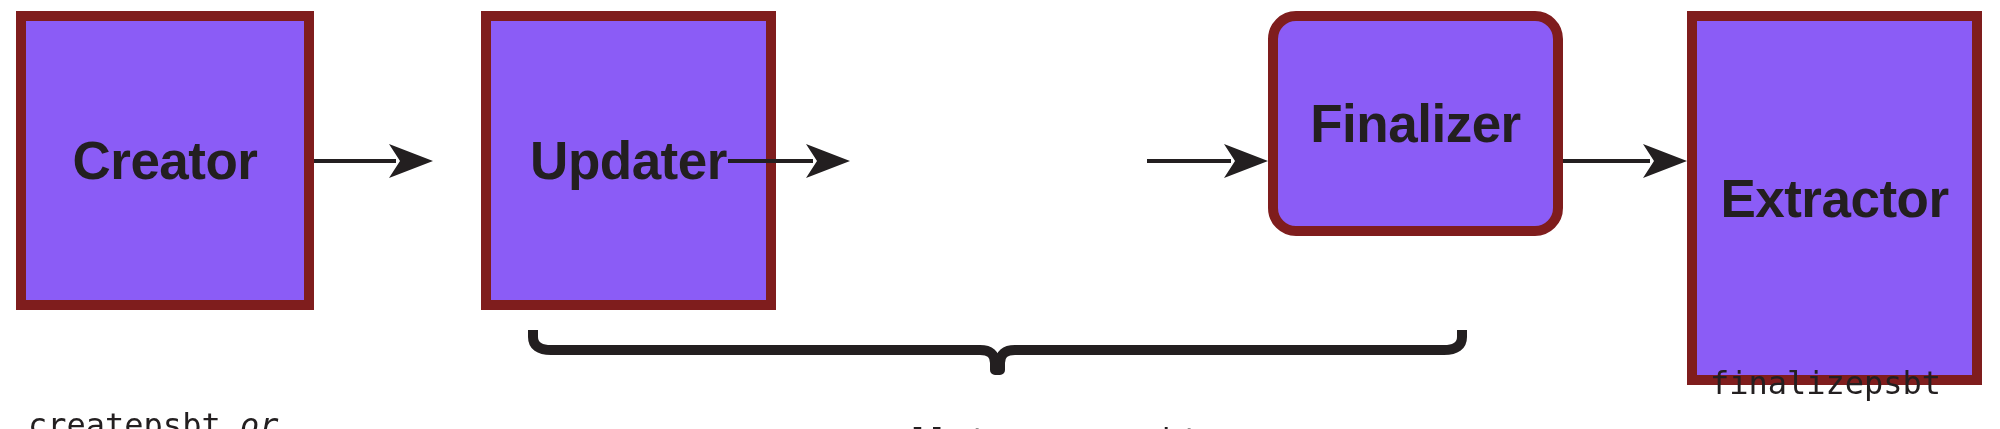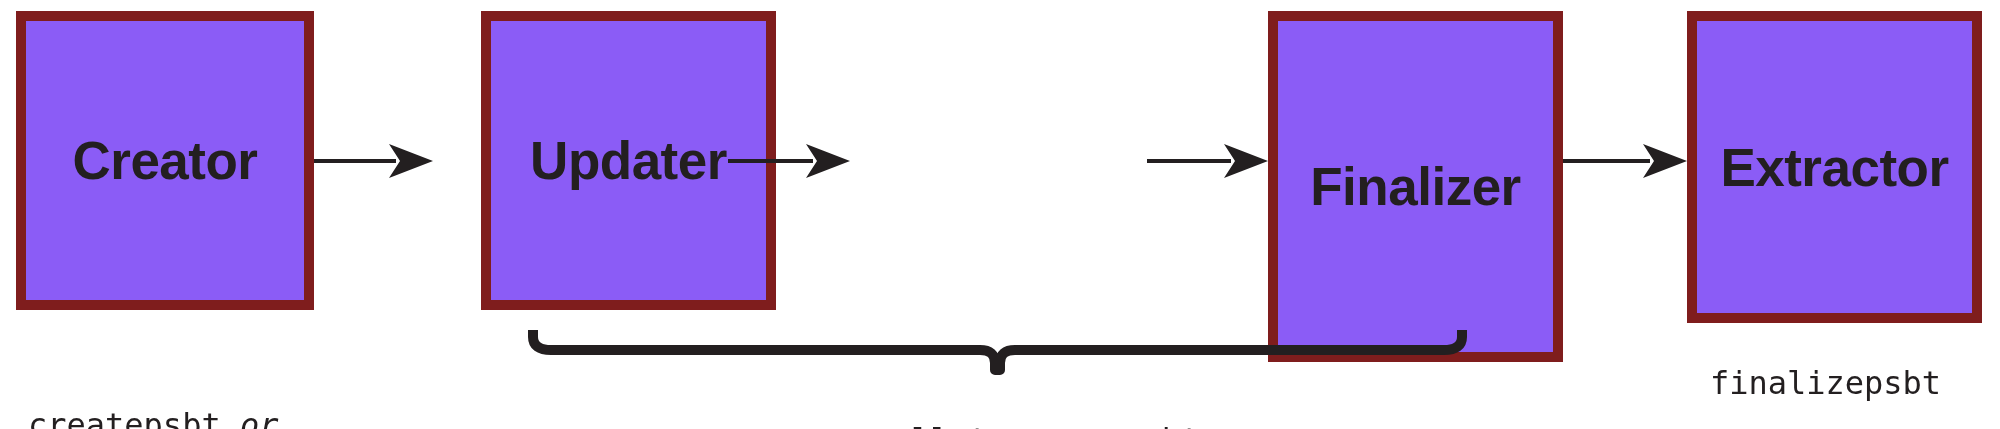--- a/index.html
+++ b/index.html
@@ -83,25 +83,25 @@
 
   <div class="node-box" style="left:16px; top:11px; width:298px; height:299px;">
     <span class="node-label">Creator</span>
   </div>
 
   <div class="node-box" style="left:433px; top:11px; width:295px; height:299px;margin-left:48px;">
     <span class="node-label">Updater</span>
   </div>
 
 
-  <div class="node-box" style="left:1268px; top:11px; width:295px; height:351px;">
+  <div class="node-box" style="left:1268px; top:11px; width:295px; height:225px;border-radius:28px;">
     <span class="node-label">Finalizer</span>
   </div>
 
-  <div class="node-box" style="left:1687px; top:11px; width:295px; height:312px;">
+  <div class="node-box" style="left:1687px; top:11px; width:295px; height:374px;">
     <span class="node-label">Extractor</span>
   </div>
 
   <div class="edge-arrow" style="left:314px; width:119px;">
     <svg viewBox="0 0 119 40" preserveAspectRatio="none">
       <line x1="0" y1="20" x2="82" y2="20" stroke="#231f20" stroke-width="4"></line>
       <path d="M 119 20 L 75 3 L 86 20 L 75 37 Z" fill="#231f20"></path>
     </svg>
   </div>
 

